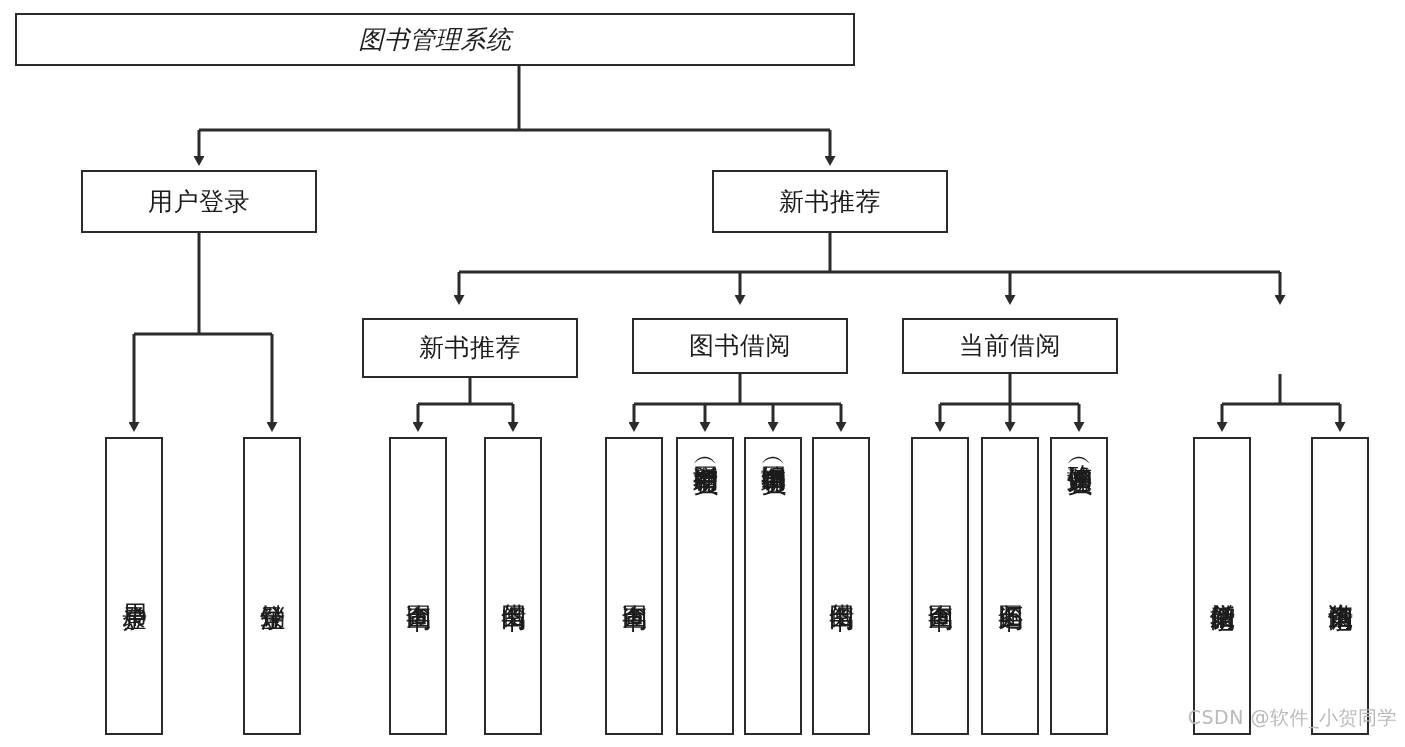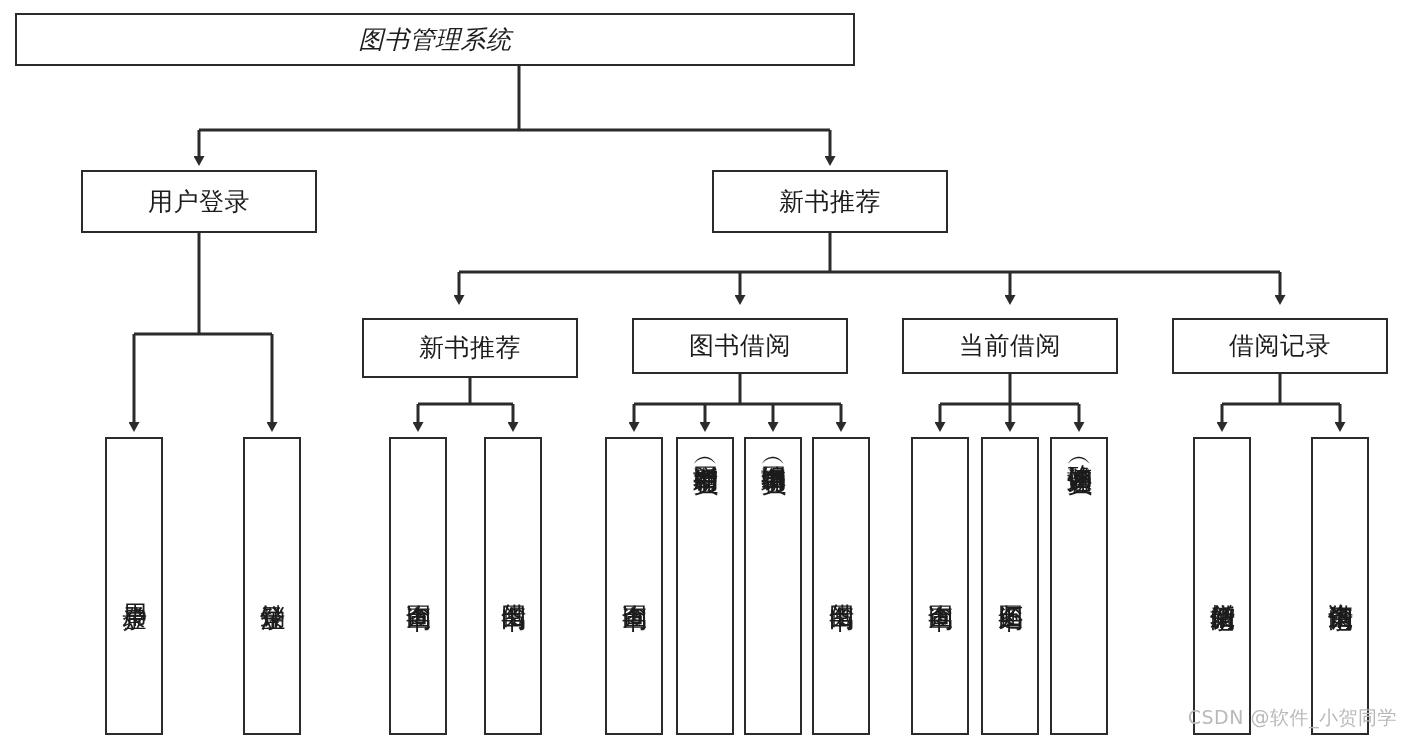--- a/index.html
+++ b/index.html
@@ -137,23 +137,20 @@
 
   <div class="node" style="left:362px; top:318px; width:216px; height:60px;">
     <span class="label">新书推荐</span>
   </div>
   <div class="node" style="left:902px; top:318px; width:216px; height:56px;">
     <span class="label">当前借阅</span>
   </div>
   <div class="node" style="left:632px; top:318px; width:216px; height:56px;">
     <span class="label">图书借阅</span>
   </div>
-  <div class="node" style="left:1172px; top:318px; width:216px; height:56px;">
-    <span class="label">借阅记录</span>
-  </div>
 
   <div class="node leaf centered" style="left:105px; top:437px; width:58px; height:298px;">
     <span class="label">用户登录</span>
   </div>
   <div class="node leaf centered" style="left:243px; top:437px; width:58px; height:298px;">
     <span class="label">注销登录</span>
   </div>
 
   <div class="node leaf centered" style="left:389px; top:437px; width:58px; height:298px;">
     <span class="label">查询图书</span>

